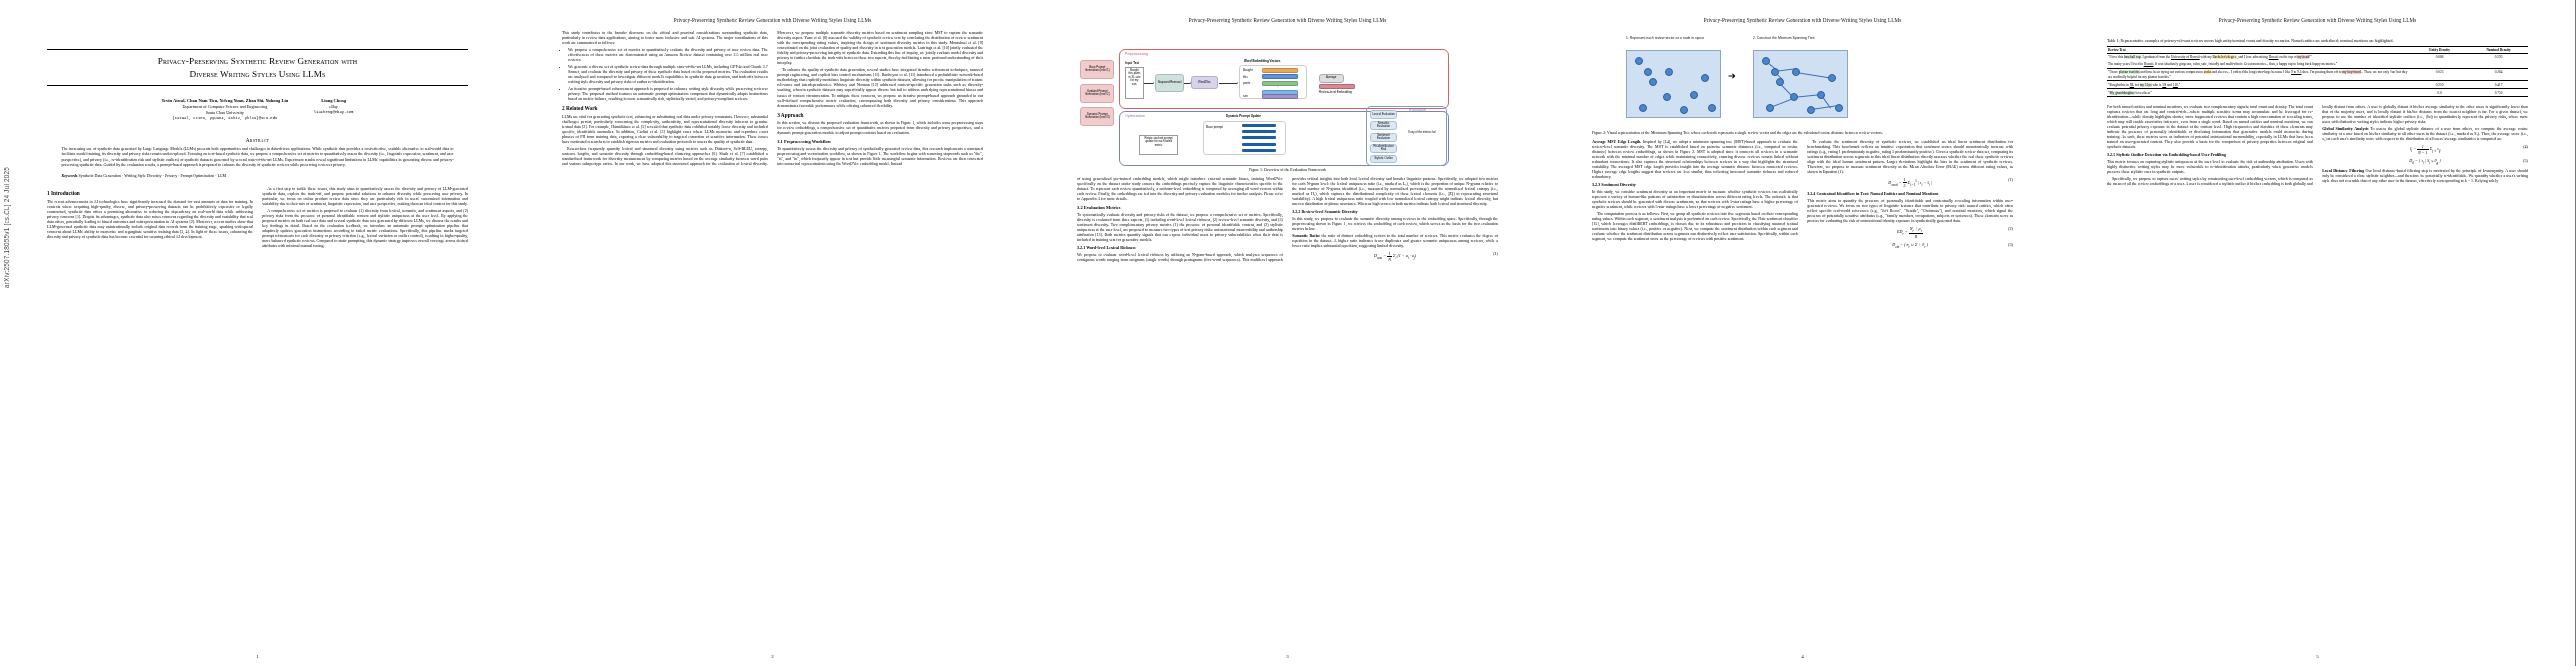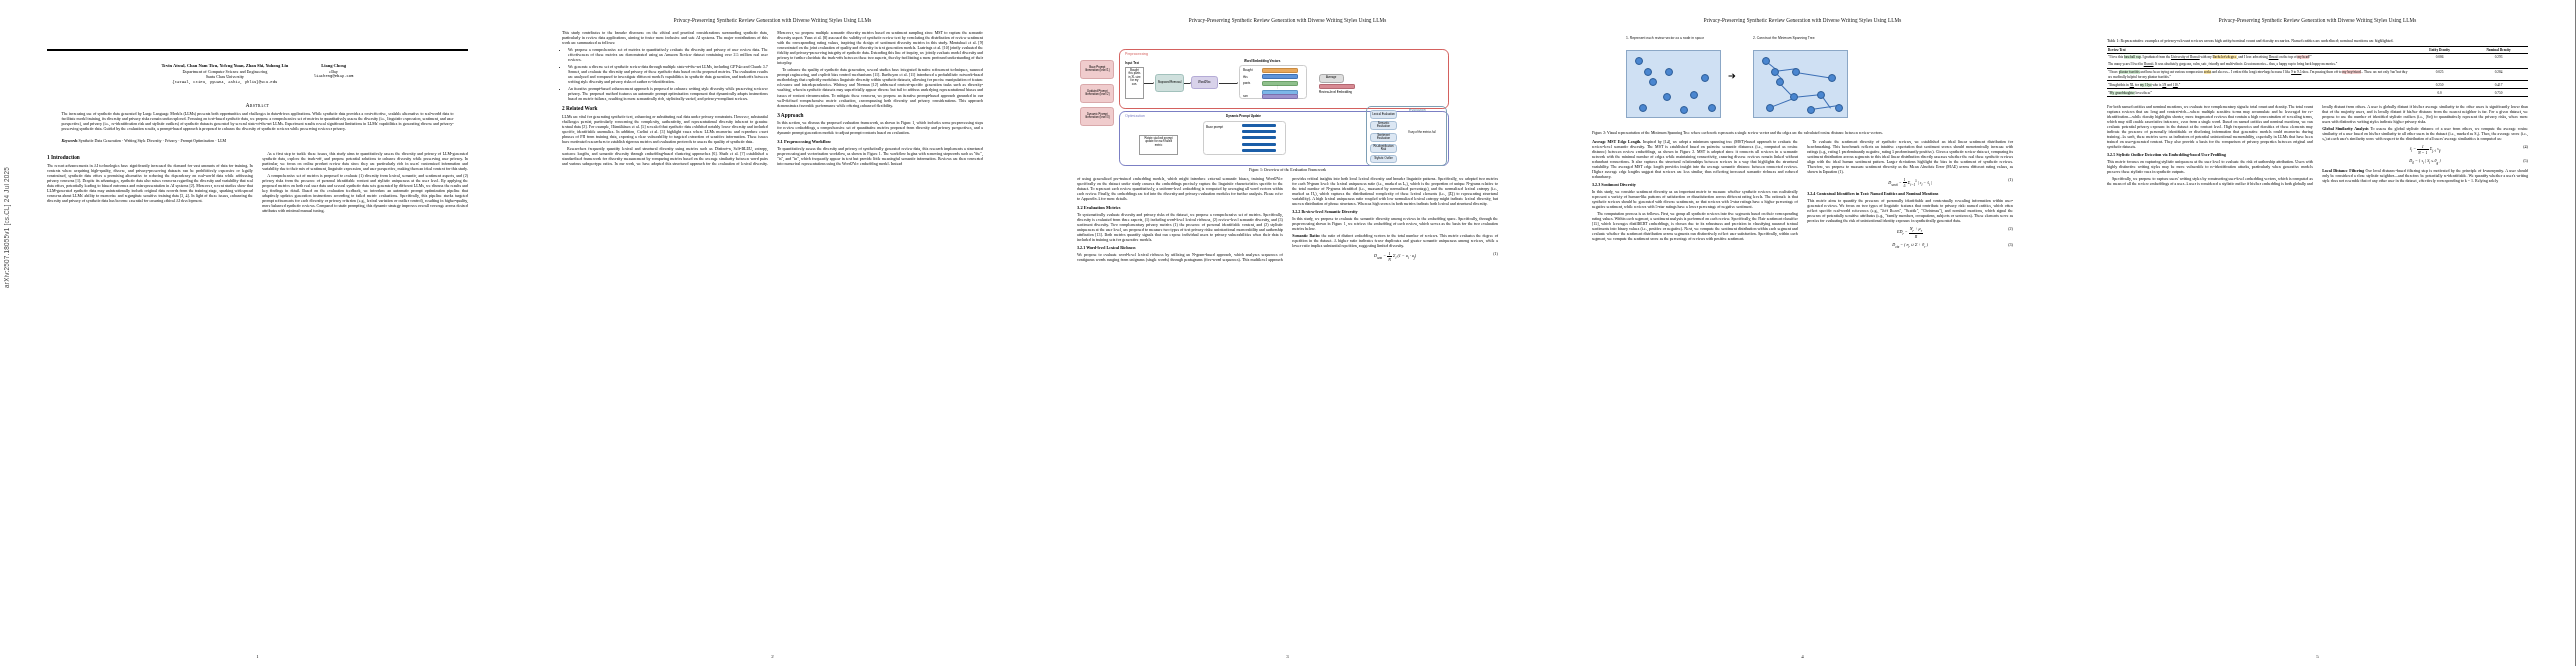--- a/index.html
+++ b/index.html
@@ -166,20 +166,24 @@
   sup{font-size:.72em;vertical-align:super;}
 </style>
 </head>
 <body>
 
 <div class="page">
   <div class="arxiv-stamp">arXiv:2507.18055v1  [cs.CL]  24 Jul 2025</div>
   <div class="page-inner">
     <div style="height:32px;"></div>
     <hr class="rule">
+    <div class="title">
+      <div>Privacy-Preserving Synthetic Review Generation with</div>
+      <div>Diverse Writing Styles Using LLMs</div>
+    </div>
     <hr class="rule">
 
     <div class="authors-wrap">
       <div class="aff-block">
         <div class="names">Tevin Atwal, Chan Nam Tieu, Yefeng Yuan, Zhan Shi, Yuhong Liu</div>
         <div>Department of Computer Science and Engineering</div>
         <div>Santa Clara University</div>
         <div class="mono">{tatwal, ctieu, yyuan4, ashi2, yhliu}@scu.edu</div>
       </div>
       <div class="aff-block">

